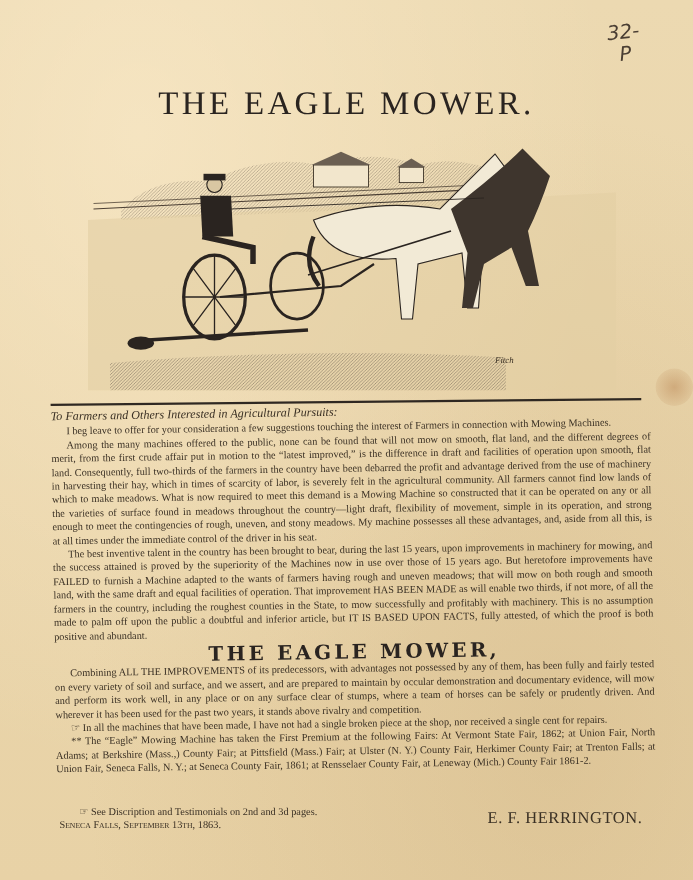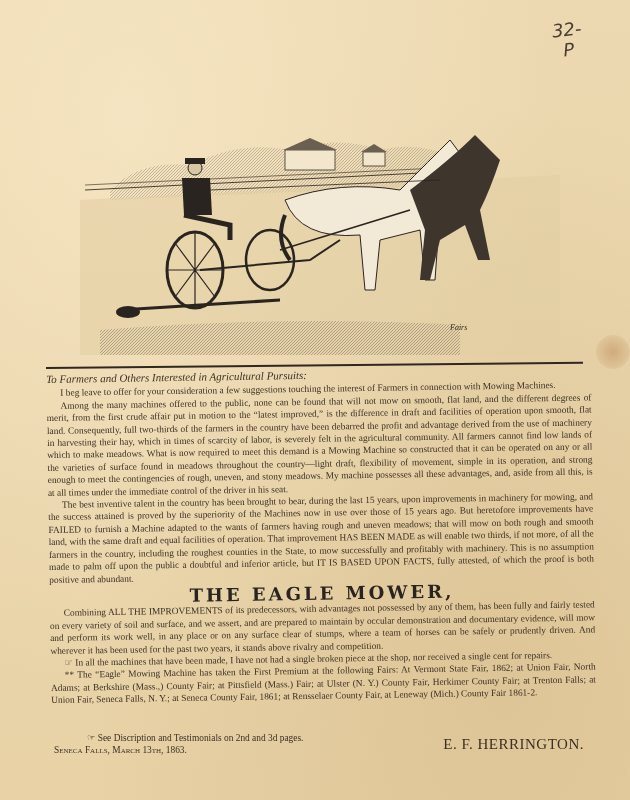--- a/index.html
+++ b/index.html
@@ -49,35 +49,36 @@
   }
   .salutation { font-style: italic; font-size: 11px; margin-bottom: 2px; }
   .para { text-indent: 14px; margin: 0; }
   .sub-heading {
     text-align: center; font-family: "DejaVu Serif", serif; font-weight: bold;
     font-size: 18px; letter-spacing: 3px; margin: 6px 0 3px 0; color: #2a2420;
   }
   .footer {
     position: absolute; left: 54px; top: 732px; width: 530px; font-size: 9.4px; color: #3a3024;
   }
-  .see-note { margin-left: 33px; }
+  .see-note { margin-left: 18px; }
   .place-date { margin-top: 2px; font-variant: small-caps; }
   .signature {
     position: absolute; right: 0; top: 4px; font-size: 15px; letter-spacing: 0.5px;
   }
 </style>
 </head>
 <body>
 
 <div class="page">
   <div class="annotation">
     <div>32-</div>
     <div>P</div>
   </div>
 
+  <div class="title">THE EAGLE MOWER.</div>
 
   <div class="illustration">
     <svg viewBox="0 0 480 225">
       <defs>
         <pattern id="hatch" width="3" height="3" patternUnits="userSpaceOnUse">
           <path d="M0 3 L3 0" stroke="#6b5f52" stroke-width="0.5"></path>
         </pattern>
       </defs>
 
       <path d="M30 60 Q60 30 110 35 Q160 10 210 20 Q260 5 300 20 Q340 10 380 30 L380 55 L30 70 Z" fill="url(#hatch)" opacity="0.7"></path>
@@ -110,34 +111,34 @@
       <path d="M104 85 L150 95 L150 110" stroke="#2a2420" stroke-width="5" fill="none"></path>
 
       <path d="M205 70 Q260 50 320 60 Q350 30 370 10 L385 30 Q370 60 360 80 L355 150 L345 150 L340 100 L300 110 L295 160 L285 160 L280 105 Q220 110 205 70 Z" fill="#f2ead6" stroke="#2a2420" stroke-width="1"></path>
       <path d="M330 60 Q370 30 395 5 L420 30 Q410 60 400 80 L410 130 L398 130 L385 95 L360 110 L350 150 L340 150 L345 100 Z" fill="#3e352d"></path>
       <path d="M205 85 Q195 110 210 130" stroke="#2a2420" stroke-width="4" fill="none"></path>
 
       <path d="M130 60 L360 50" stroke="#2a2420" stroke-width="0.8"></path>
       <path d="M200 120 L330 80" stroke="#2a2420" stroke-width="1.5"></path>
     </svg>
   </div>
-  <div class="artist-sig">Fairs</div>
+  <div class="artist-sig">Fitch</div>
 
   <div class="stain"></div>
   <div class="rule"></div>
 
   <div class="body-text">
     <div class="salutation">To Farmers and Others Interested in Agricultural Pursuits:</div>
     <p class="para">I beg leave to offer for your consideration a few suggestions touching the interest of Farmers in connection with Mowing Machines.</p>
     <p class="para">Among the many machines offered to the public, none can be found that will not mow on smooth, flat land, and the different degrees of merit, from the first crude affair put in motion to the “latest improved,” is the difference in draft and facilities of operation upon smooth, flat land. Consequently, full two-thirds of the farmers in the country have been debarred the profit and advantage derived from the use of machinery in harvesting their hay, which in times of scarcity of labor, is severely felt in the agricultural community. All farmers cannot find low lands of which to make meadows. What is now required to meet this demand is a Mowing Machine so constructed that it can be operated on any or all the varieties of surface found in meadows throughout the country—light draft, flexibility of movement, simple in its operation, and strong enough to meet the contingencies of rough, uneven, and stony meadows. My machine possesses all these advantages, and, aside from all this, is at all times under the immediate control of the driver in his seat.</p>
     <p class="para">The best inventive talent in the country has been brought to bear, during the last 15 years, upon improvements in machinery for mowing, and the success attained is proved by the superiority of the Machines now in use over those of 15 years ago. But heretofore improvements have FAILED to furnish a Machine adapted to the wants of farmers having rough and uneven meadows; that will mow on both rough and smooth land, with the same draft and equal facilities of operation. That improvement HAS BEEN MADE as will enable two thirds, if not more, of all the farmers in the country, including the roughest counties in the State, to mow successfully and profitably with machinery. This is no assumption made to palm off upon the public a doubtful and inferior article, but IT IS BASED UPON FACTS, fully attested, of which the proof is both positive and abundant.</p>
     <div class="sub-heading">THE EAGLE MOWER,</div>
     <p class="para">Combining ALL THE IMPROVEMENTS of its predecessors, with advantages not possessed by any of them, has been fully and fairly tested on every variety of soil and surface, and we assert, and are prepared to maintain by occular demonstration and documentary evidence, will mow and perform its work well, in any place or on any surface clear of stumps, where a team of horses can be safely or prudently driven. And wherever it has been used for the past two years, it stands above rivalry and competition.</p>
     <p class="para">☞ In all the machines that have been made, I have not had a single broken piece at the shop, nor received a single cent for repairs.</p>
     <p class="para">** The “Eagle” Mowing Machine has taken the First Premium at the following Fairs: At Vermont State Fair, 1862; at Union Fair, North Adams; at Berkshire (Mass.,) County Fair; at Pittsfield (Mass.) Fair; at Ulster (N. Y.) County Fair, Herkimer County Fair; at Trenton Falls; at Union Fair, Seneca Falls, N. Y.; at Seneca County Fair, 1861; at Rensselaer County Fair, at Leneway (Mich.) County Fair 1861-2.</p>
   </div>
 
   <div class="footer">
     <div class="see-note">☞ See Discription and Testimonials on 2nd and 3d pages.</div>
-    <div class="place-date">Seneca Falls, March 13th, 1863.</div>
+    <div class="place-date">Seneca Falls, September 13th, 1863.</div>
     <div class="signature">E. F. HERRINGTON.</div>
   </div>
 </div>
 
 </body></html>

